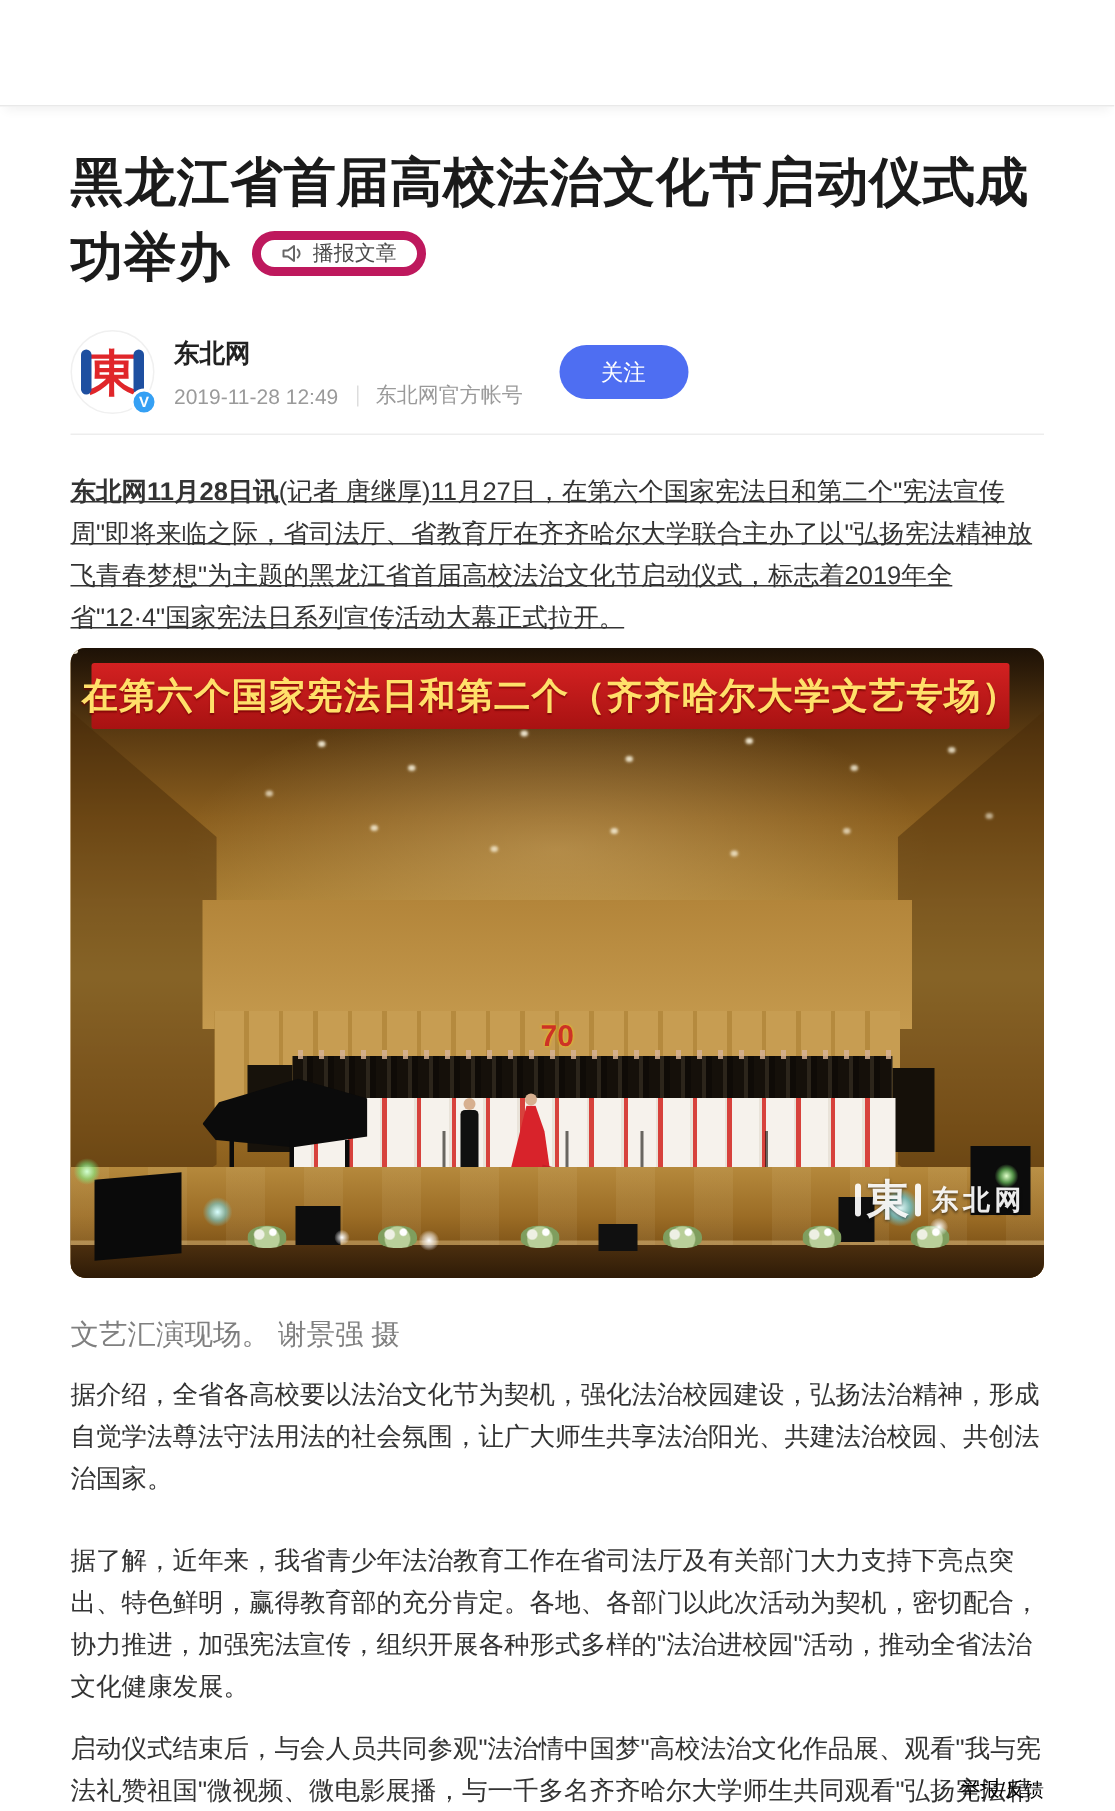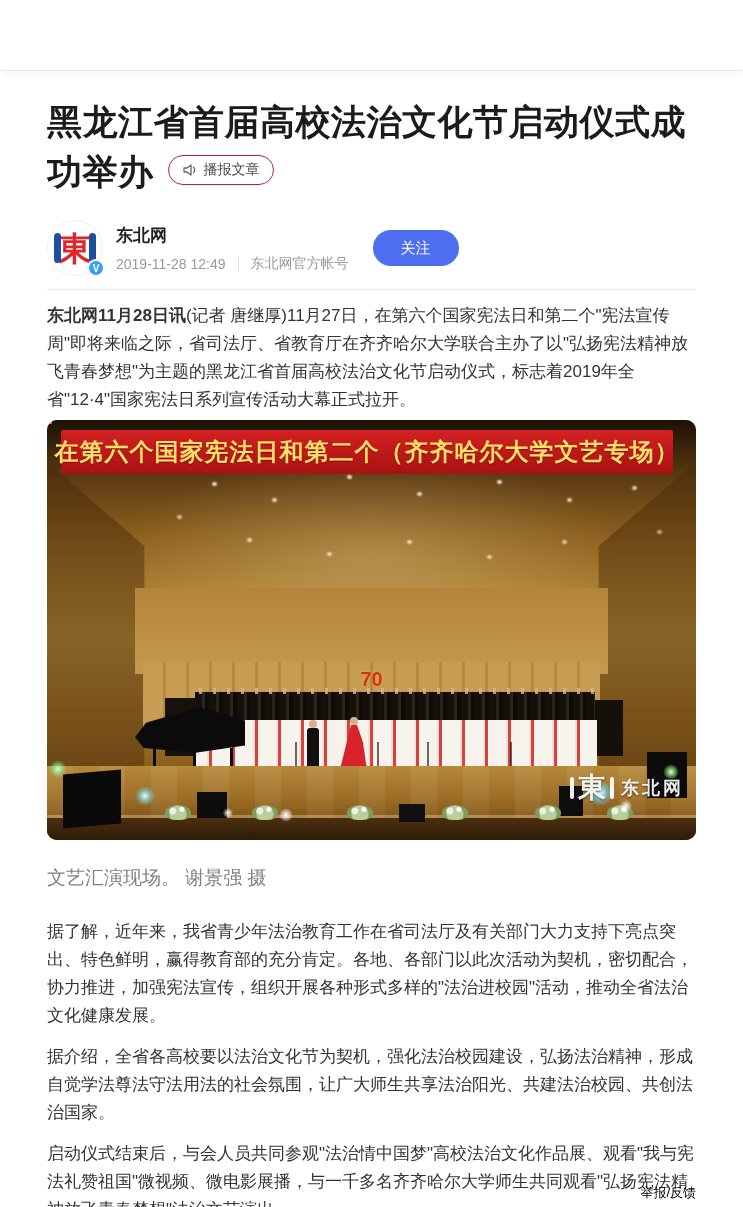--- a/index.html
+++ b/index.html
@@ -9,21 +9,21 @@
     font-family:"Liberation Sans","DejaVu Sans",sans-serif; overflow:hidden;
   }
   .top-bar { height:71px; background:#fff; border-bottom:1px solid #e9e9e9;
              box-shadow:0 5px 7px -3px rgba(0,0,0,.06); }
   .content { padding:0 47px; position:relative; }
 
   
   h1.title { margin:26px 0 0; font-size:35px; line-height:50px; letter-spacing:.5px;
              color:#1b1b1b; font-weight:700; }
   .broadcast { display:inline-flex; align-items:center; gap:6px; margin-left:14px;
-               padding:0 13px; height:30px; border:1px solid #be185d; border-radius:16px;
+               padding:0 13px; height:30px; border:6px solid #be185d; border-radius:16px;
                background:#fff; color:#4a4a4a; font-size:14px; letter-spacing:0;
                font-weight:400; vertical-align:6px; cursor:pointer; white-space:nowrap; }
 
   
   .pub-row { display:flex; align-items:center; margin-top:23px; }
   .avatar { position:relative; width:56px; height:56px; border-radius:50%;
             background:#fff; border:1px solid #f0f0f0; flex:0 0 auto;
             display:flex; align-items:center; justify-content:center; cursor:pointer; }
   .logo-char { color:#e0262a; font-size:33px; font-weight:700; line-height:1; }
   .avatar .bar { position:absolute; width:7px; height:30px; background:#1e4fa0;
@@ -37,21 +37,21 @@
   .pub-name { font-size:17px; font-weight:700; color:#222; cursor:pointer; }
   .pub-sub { margin-top:8px; display:flex; align-items:center; font-size:14px; color:#9a9a9a; }
   .vbar { width:1px; height:14px; background:#ddd; margin:0 12px; }
   .follow { margin-left:24px; width:86px; height:36px; border:none; border-radius:18px;
             background:#4e6ef2; color:#fff; font-size:15px; cursor:pointer; }
 
   .divider { border:none; border-top:1px solid #ededed; margin:13px 0 0; }
 
   
   .para { font-size:17px; line-height:28px; color:#333; margin:13px 0 0; }
-  .para.first { margin-top:12px; }
+  .para.first { margin-top:24px;text-decoration:underline; }
   .para.after-caption { margin-top:27px; }
   .para b { font-weight:700; }
 
   
   figure.photo { position:relative; width:649px; height:420px; margin:6px 0 0;
                  border-radius:10px; overflow:hidden; background:#8a5e1c; }
   .ph { position:absolute; }
   .ph-bg { inset:0;
     background:
       radial-gradient(ellipse 55% 35% at 50% 32%, rgba(255,224,160,.28), transparent 70%),
@@ -251,21 +251,21 @@
     <div class="ph glow g6"></div>
     <div class="ph glow g7"></div>
     <div class="ph wm">
       <span class="wm-logo">東</span>
       <span class="wm-text">东北网</span>
     </div>
   </figure>
 
   <div class="caption">文艺汇演现场。 谢景强 摄</div>
 
+  <p class="para">据介绍，全省各高校要以法治文化节为契机，强化法治校园建设，弘扬法治精神，形成自觉学法尊法守法用法的社会氛围，让广大师生共享法治阳光、共建法治校园、共创法治国家。</p>
   <p class="para after-caption">据了解，近年来，我省青少年法治教育工作在省司法厅及有关部门大力支持下亮点突出、特色鲜明，赢得教育部的充分肯定。各地、各部门以此次活动为契机，密切配合，协力推进，加强宪法宣传，组织开展各种形式多样的"法治进校园"活动，推动全省法治文化健康发展。</p>
-  <p class="para">据介绍，全省各高校要以法治文化节为契机，强化法治校园建设，弘扬法治精神，形成自觉学法尊法守法用法的社会氛围，让广大师生共享法治阳光、共建法治校园、共创法治国家。</p>
   <p class="para">启动仪式结束后，与会人员共同参观"法治情中国梦"高校法治文化作品展、观看"我与宪法礼赞祖国"微视频、微电影展播，与一千多名齐齐哈尔大学师生共同观看"弘扬宪法精神放飞青春梦想"法治文艺演出。</p>
 
 </main>
 
 <div class="report">
   <a>举报/反馈</a>
 </div>
 
 </body></html>

